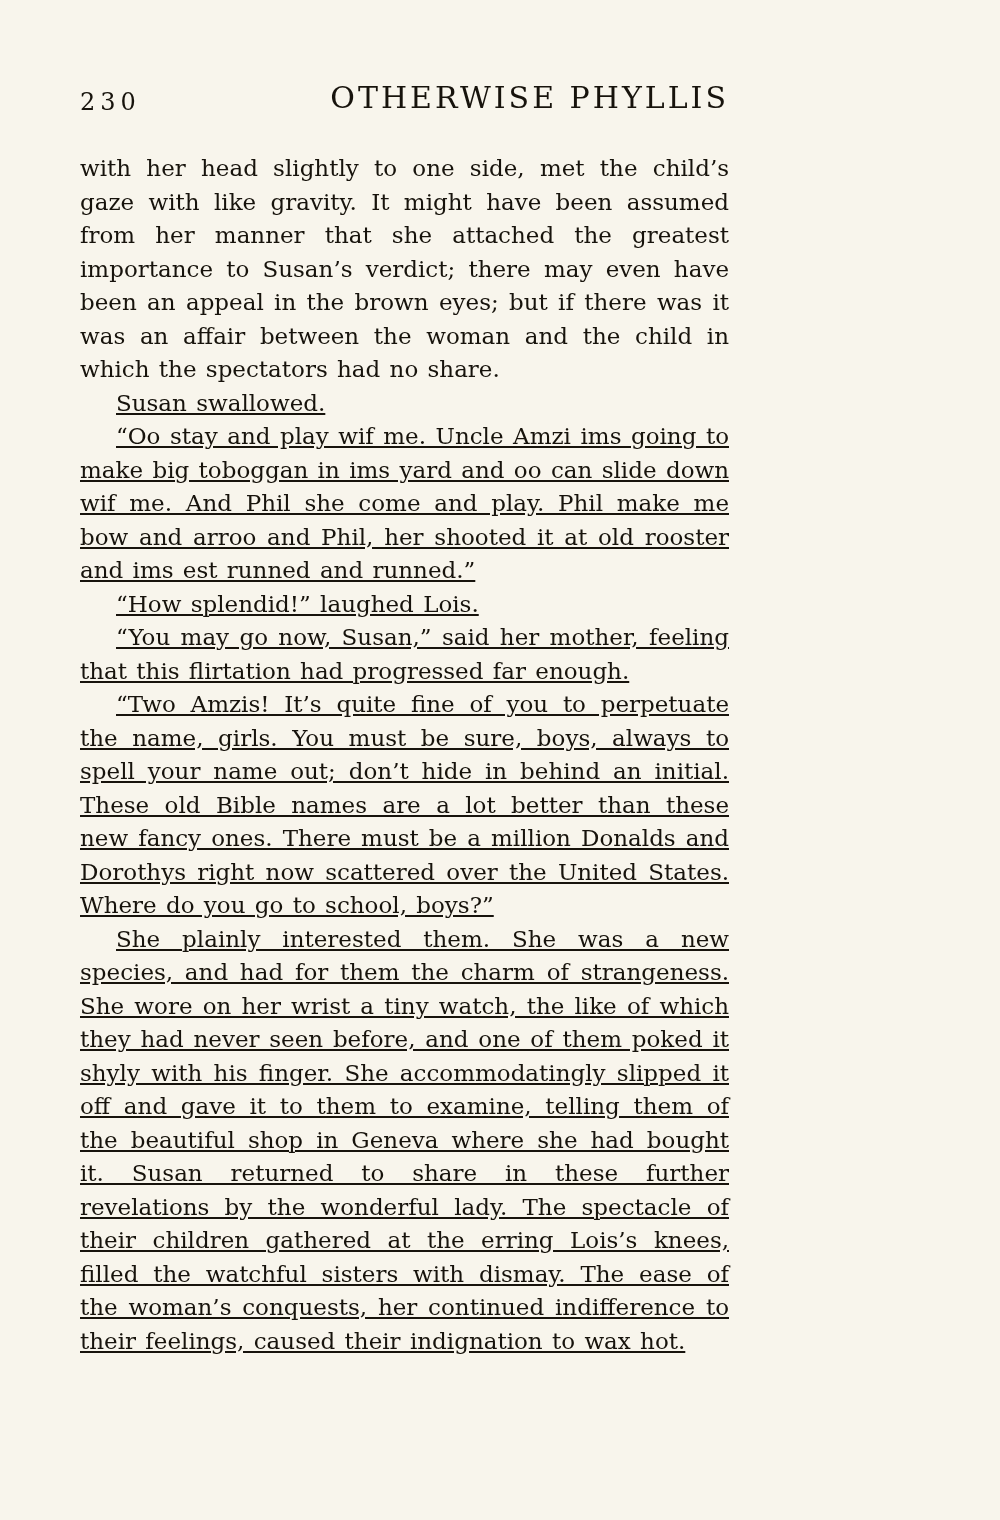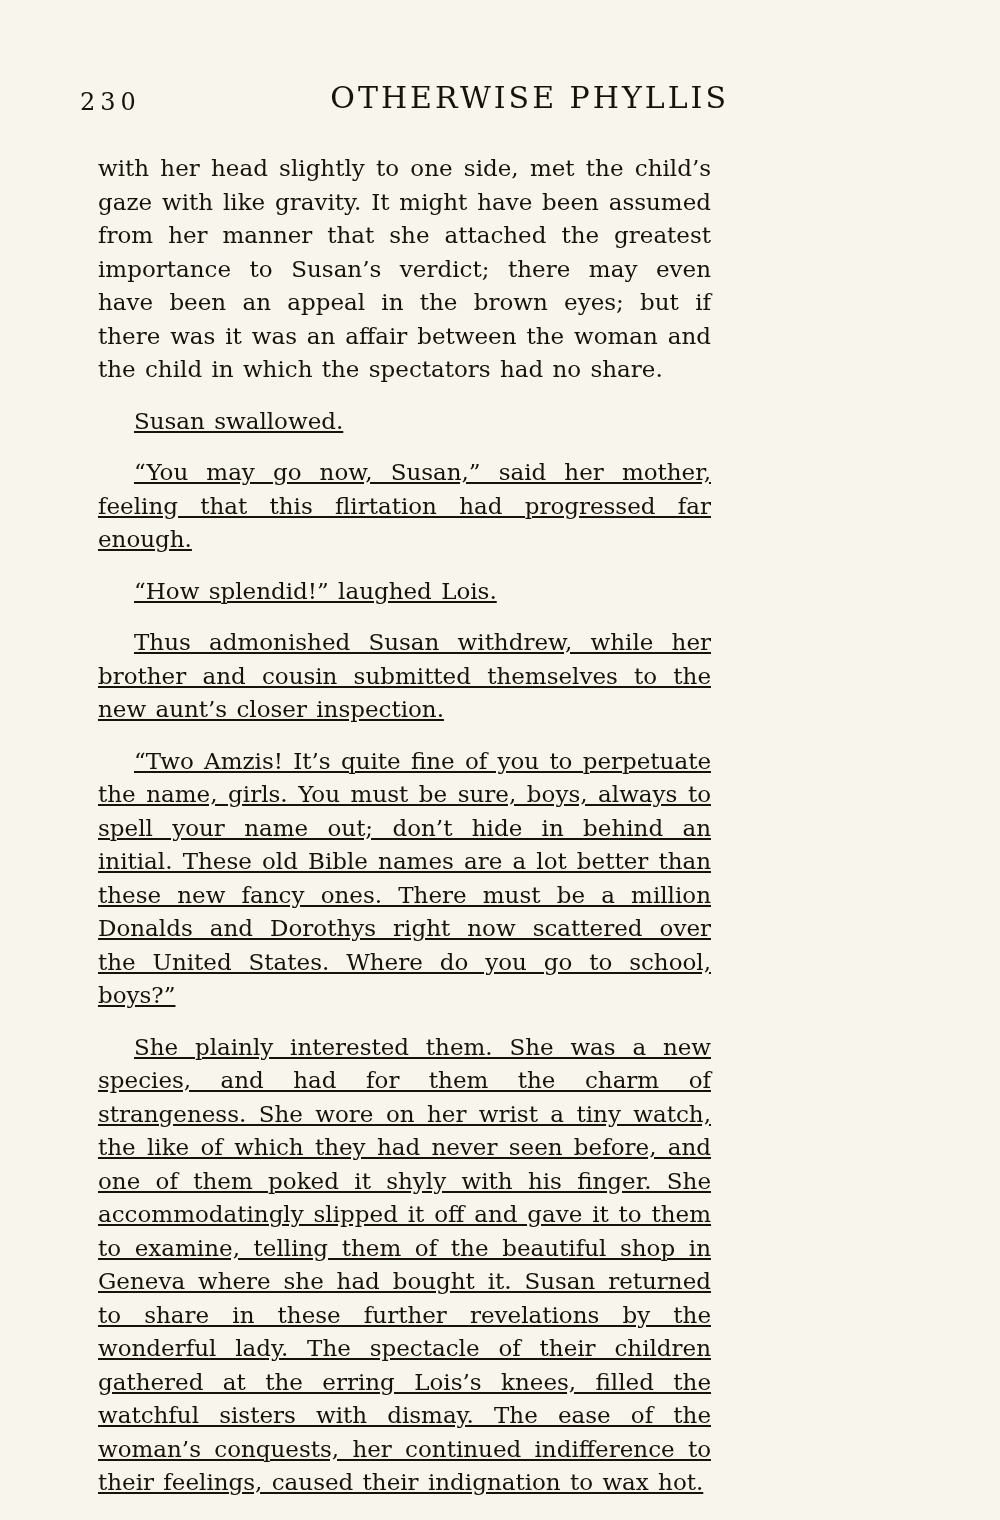--- a/index.html
+++ b/index.html
@@ -38,21 +38,21 @@
     text-align: right;
     font-weight: normal;
     font-size: 30px;
     letter-spacing: 3px;
     padding-top: 2px;
   }
   .body-text {
     
   }
   .para {
-    margin: 18px;
+    margin: 0;
     font-size: 23px;
     line-height: 33.5px;
     text-align: justify;
     word-spacing: 2px;
   }
   .para.indent {
     text-indent: 36px;
     text-decoration: underline;
   }
 </style>
@@ -60,19 +60,19 @@
 <body style="background: rgb(248, 245, 236); color: rgb(23, 19, 12);">
 
 <div class="page">
   <div class="header">
     <span class="page-num">230</span>
     <span class="title">OTHERWISE PHYLLIS</span>
   </div>
   <div class="body-text" id="paragraphs">
       <p class="para">with her head slightly to one side, met the child’s gaze with like gravity.  It might have been assumed from her manner that she attached the greatest importance to Susan’s verdict; there may even have been an appeal in the brown eyes; but if there was it was an affair between the woman and the child in which the spectators had no share.</p>
       <p class="para indent">Susan swallowed.</p>
+      <p class="para indent">“Oo stay and play wif me.  Uncle Amzi ims going to make big toboggan in ims yard and oo can slide down wif me.  And Phil she come and play.  Phil make me bow and arroo and Phil, her shooted it at old rooster and ims est runned and runned.”</p>
+      <p class="para indent">“How splendid!” laughed Lois.</p>
       <p class="para indent">“You may go now, Susan,” said her mother, feeling that this flirtation had progressed far enough.</p>
-      <p class="para indent">“How splendid!” laughed Lois.</p>
-      <p class="para indent">Thus admonished Susan withdrew, while her brother and cousin submitted themselves to the new aunt’s closer inspection.</p>
       <p class="para indent">“Two Amzis!  It’s quite fine of you to perpetuate the name, girls.  You must be sure, boys, always to spell your name out; don’t hide in behind an initial.  These old Bible names are a lot better than these new fancy ones.  There must be a million Donalds and Dorothys right now scattered over the United States.  Where do you go to school, boys?”</p>
       <p class="para indent">She plainly interested them.  She was a new species, and had for them the charm of strangeness.  She wore on her wrist a tiny watch, the like of which they had never seen before, and one of them poked it shyly with his finger.  She accommodatingly slipped it off and gave it to them to examine, telling them of the beautiful shop in Geneva where she had bought it.  Susan returned to share in these further revelations by the wonderful lady.  The spectacle of their children gathered at the erring Lois’s knees, filled the watchful sisters with dismay.  The ease of the woman’s conquests, her continued indifference to their feelings, caused their indignation to wax hot.</p>
     </div>
 </div>
 
 </body></html>

